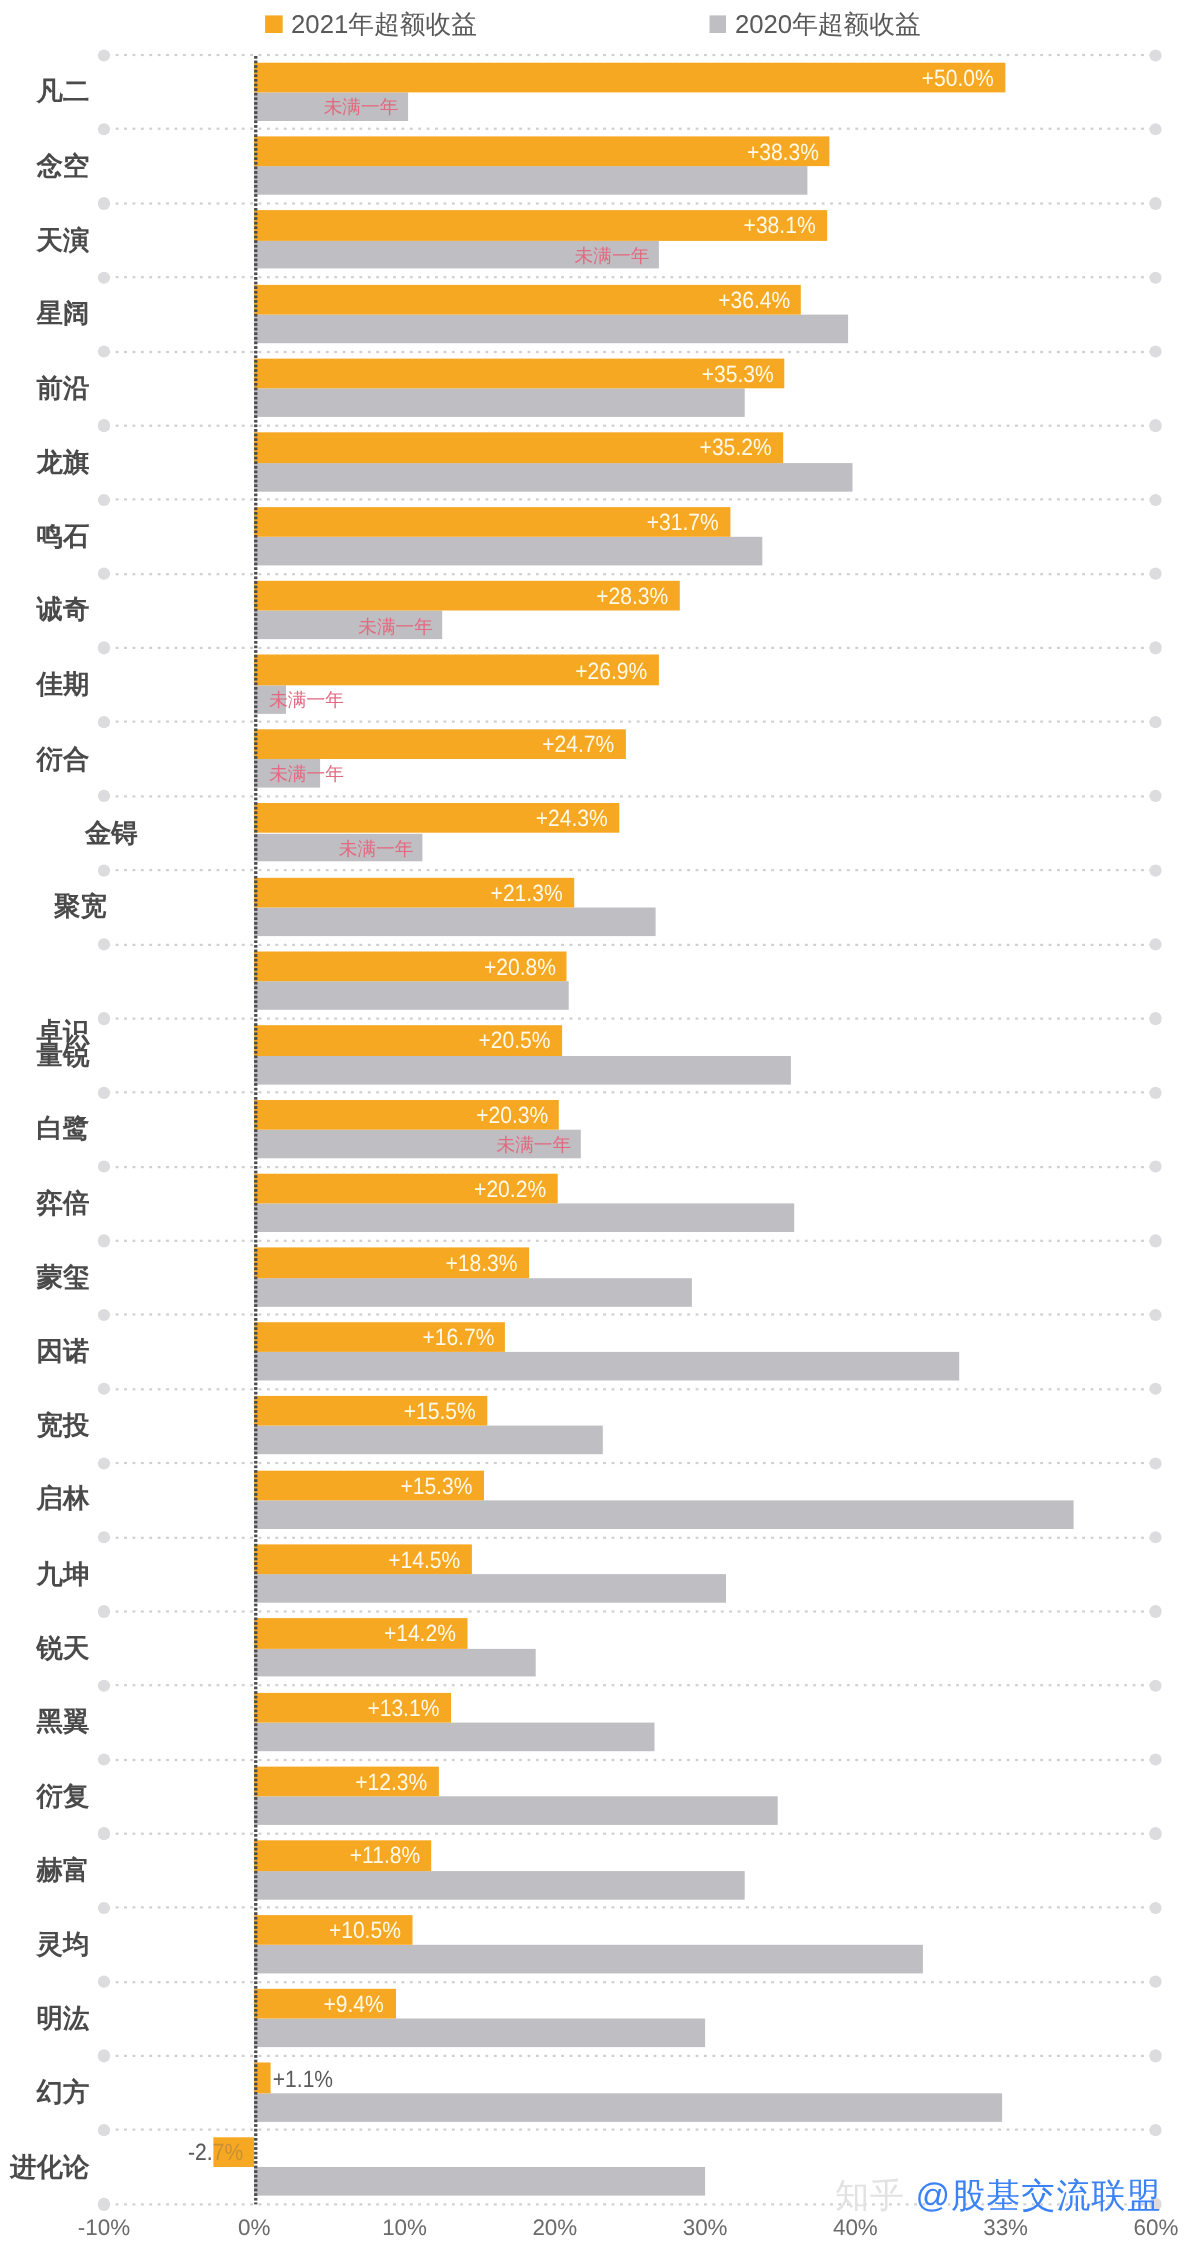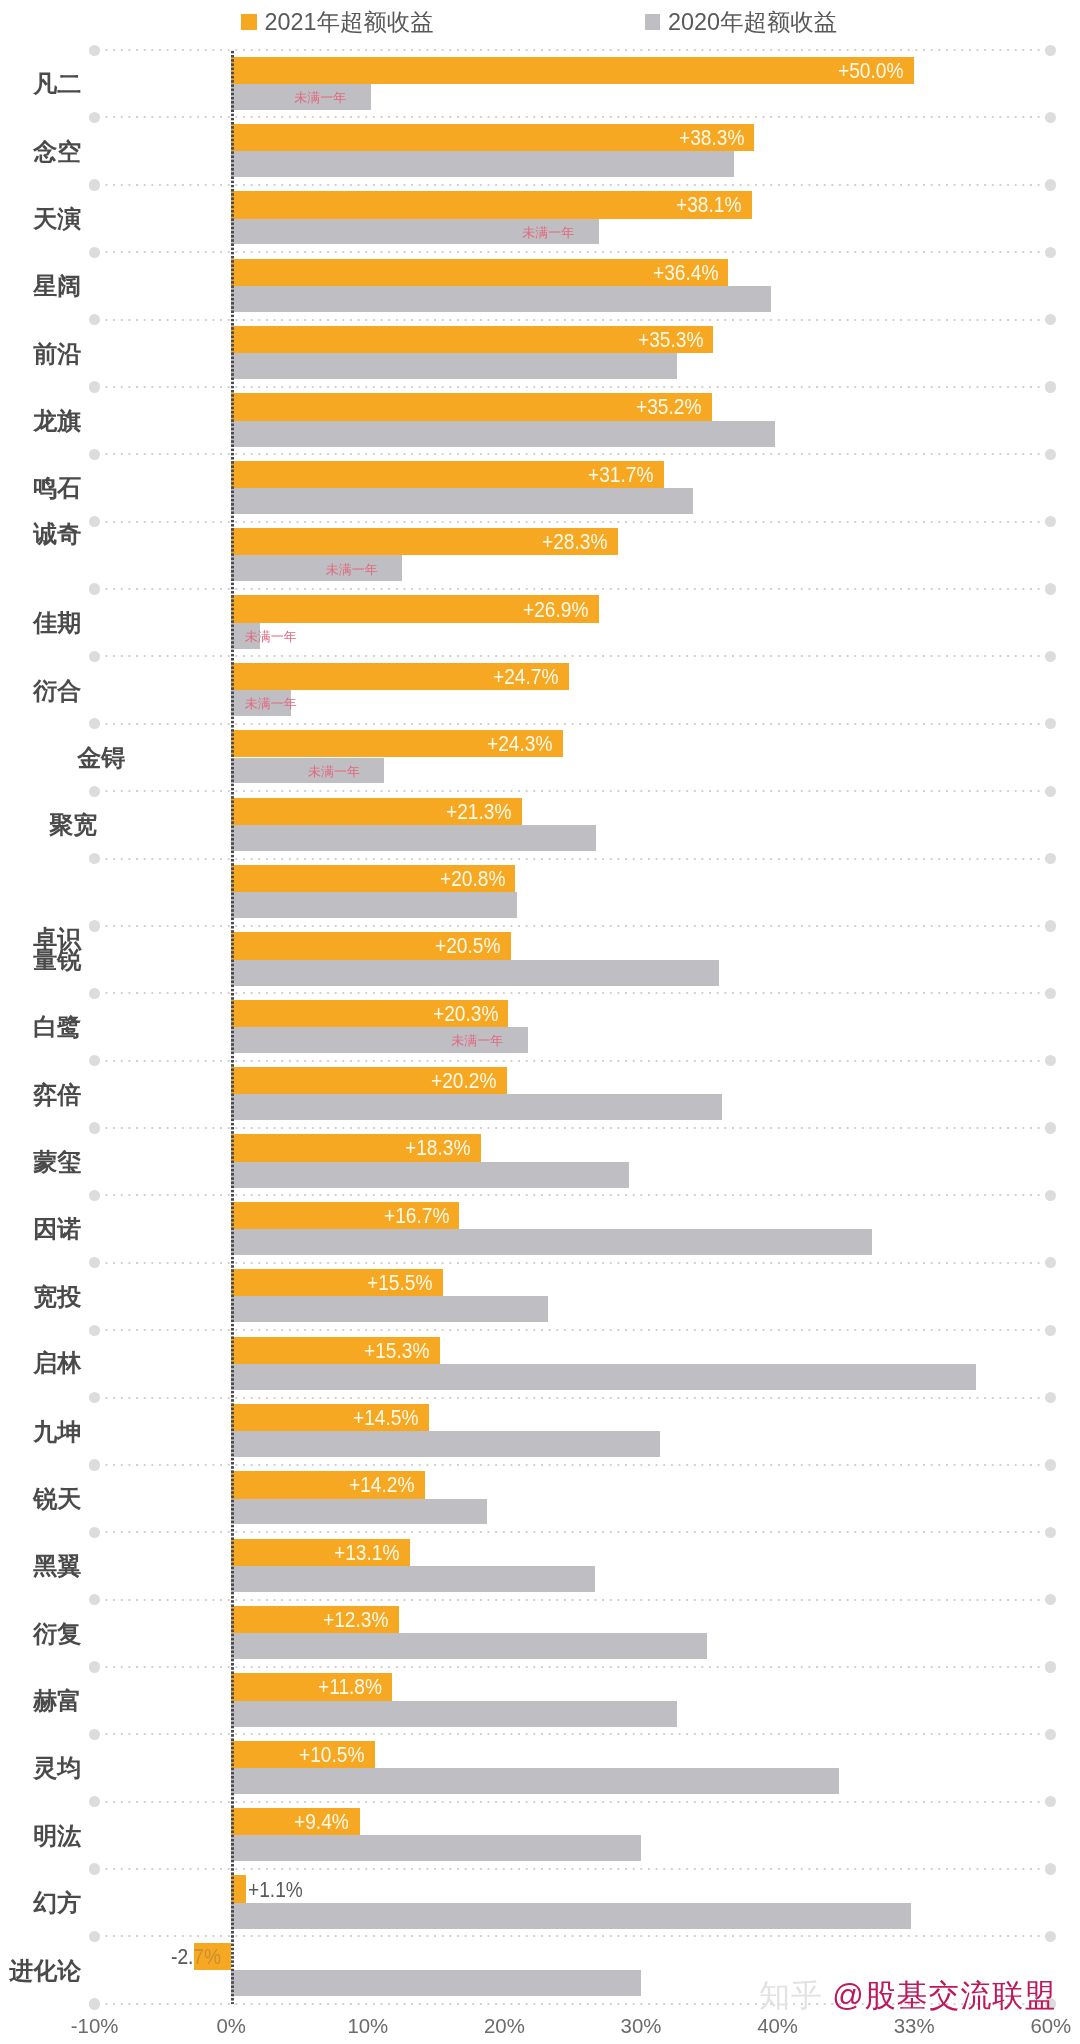--- a/index.html
+++ b/index.html
@@ -36,30 +36,30 @@
   .bar{position:absolute;}
   .bar-2021{z-index:3;}
   .bar-2020{z-index:2;}
 
   .val-label{position:absolute;font-size:21.4px;line-height:21.4px;color:#fffaea;
              white-space:nowrap;z-index:5;font-weight:normal;
              transform:scaleX(0.895);transform-origin:0 50%;}
   .val-label.neg{color:#5a5a5a;z-index:1;}
   .val-label.neg.ghost{z-index:5;opacity:0.30;}
   .val-label.outside{color:#5a5a5a;}
-  .note-label{position:absolute;font-size:13px;line-height:17px;color:#e2697f;
+  .note-label{position:absolute;font-size:17px;line-height:17px;color:#e2697f;
               white-space:nowrap;z-index:5;}
 
   .xtick{position:absolute;font-size:20.4px;line-height:20.4px;color:#6b6b6b;
          text-align:center;white-space:nowrap;}
 
   .watermark{position:absolute;white-space:nowrap;color:#e4e4e5;
              font-size:31px;line-height:31px;letter-spacing:0.9px;z-index:9;}
   .wm-brand{color:#e2e2e3;}
-  .wm-handle{color:#be185d;}
+  .wm-handle{color:#3b82f6;}
 </style>
 </head>
 <body>
 
 <div id="page">
 
   <div class="legend">
     <div class="legend-item" id="legend-0">
       <span class="legend-swatch" id="sw0" style="background: rgb(247, 168, 35);"></span>
       <span class="legend-label">2021年超额收益</span>
@@ -215,21 +215,21 @@
 
     <div class="row">
       <div class="cat-label" style="left: 0px; top: 476.405px; width: 81.2px;">鸣石</div>
       <div class="bar bar-2021" style="background: rgb(247, 168, 35); left: 231.2px; top: 460.72px; width: 433.022px; height: 27.3px;"></div>
       <div class="bar bar-2020" style="background: rgb(191, 190, 194); left: 231.2px; top: 488.02px; width: 461.708px; height: 25.9px;"></div>
       <div class="val-label" style="top: 464.77px; left: 588.447px;">+31.7%</div>
 
     </div>
 
     <div class="row">
-      <div class="cat-label" style="left: 0px; top: 522px; width: 81.2px;">诚奇</div>
+      <div class="cat-label" style="left: 0px; top: 543px; width: 81.2px;">诚奇</div>
       <div class="bar bar-2021" style="background: rgb(247, 168, 35); left: 231.2px; top: 528.09px; width: 386.578px; height: 27.3px;"></div>
       <div class="bar bar-2020" style="background: rgb(191, 190, 194); left: 231.2px; top: 555.39px; width: 170.75px; height: 25.9px;"></div>
       <div class="val-label" style="top: 532.14px; left: 542.003px;">+28.3%</div>
       <div class="note-label" style="color: rgb(226, 105, 127); top: 560.64px; left: 325.65px;">未满一年</div>
     </div>
 
     <div class="row">
       <div class="cat-label" style="left: 0px; top: 611.145px; width: 81.2px;">佳期</div>
       <div class="bar bar-2021" style="background: rgb(247, 168, 35); left: 231.2px; top: 595.46px; width: 367.454px; height: 27.3px;"></div>
       <div class="bar bar-2020" style="background: rgb(191, 190, 194); left: 231.2px; top: 622.76px; width: 28.686px; height: 25.9px;"></div>

